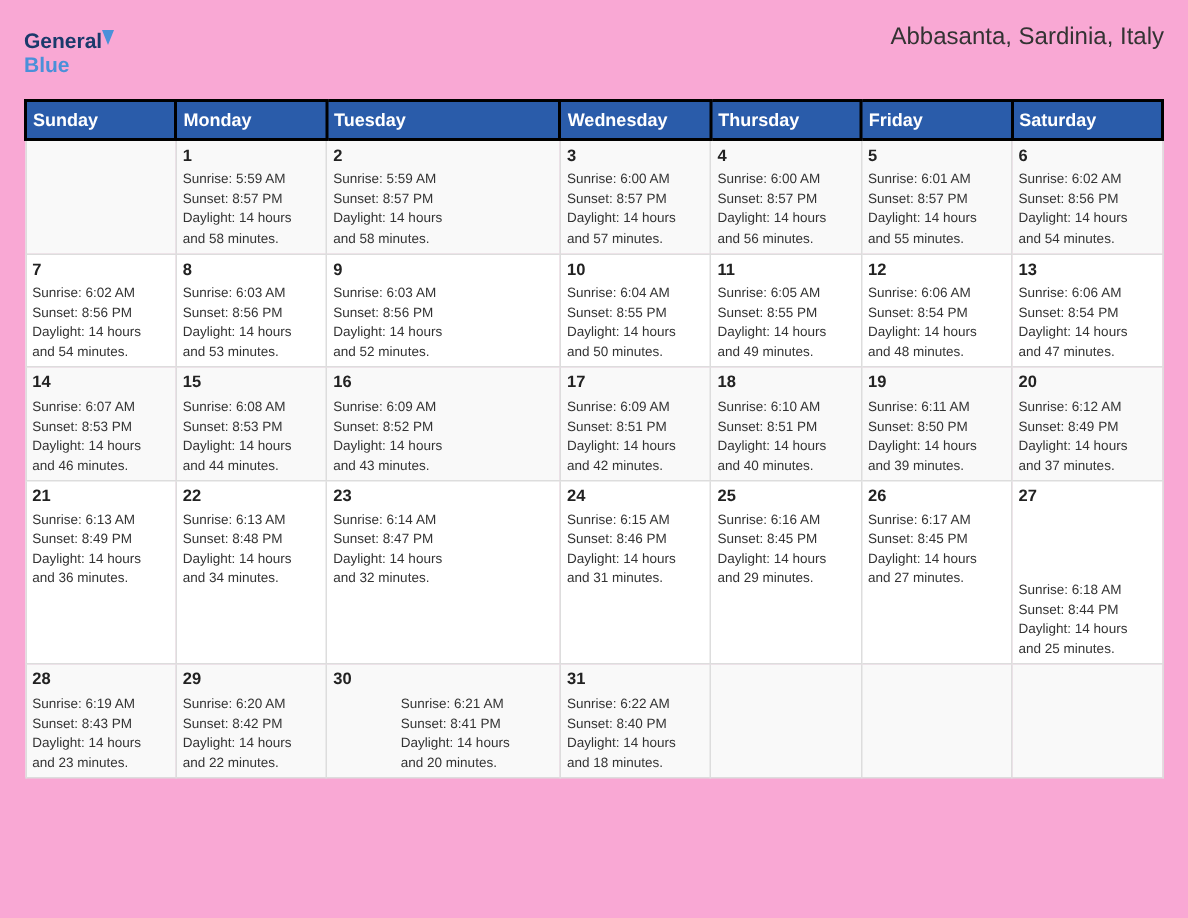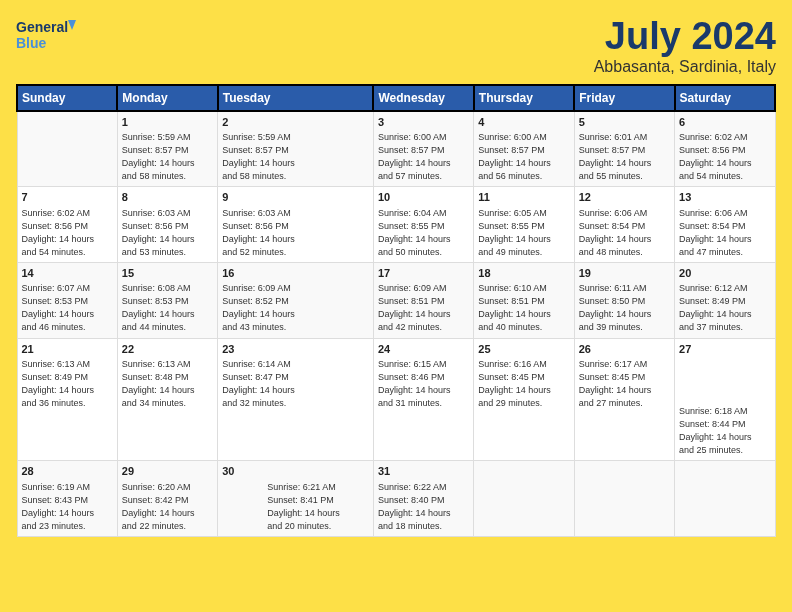--- a/index.html
+++ b/index.html
@@ -7,21 +7,21 @@
       font-family: Arial, sans-serif;
       background: #fff;
       width: 792px;
       height: 612px;
       overflow: hidden;
     }
     .page {
       width: 792px;
       height: 612px;
       padding: 16px;
-      background: #fde047;
+      background: #f9a8d4;
     }
     .header-row {
       display: flex;
       justify-content: space-between;
       align-items: flex-start;
       margin-bottom: 8px;
     }
     .logo {
       display: flex;
       align-items: center;
@@ -88,21 +88,20 @@
 <div class="page">
   <div class="header-row">
     <div class="logo">
 <svg width="70" height="42" viewBox="0 0 70 42" xmlns="http://www.w3.org/2000/svg">
   <text x="0" y="16" font-size="14" font-weight="bold" font-family="Arial,sans-serif" fill="#1a3a6b">General</text>
   <text x="0" y="32" font-size="14" font-weight="bold" font-family="Arial,sans-serif" fill="#4a90d9">Blue</text>
   <polygon points="52,4 60,4 56,14" fill="#4a90d9"></polygon>
 </svg>
       </div>
     <div class="title-block">
-      <div class="main-title">July 2024</div>
       <div class="subtitle">Abbasanta, Sardinia, Italy</div>
     </div>
   </div>
 
   <table>
     <thead>
       <tr>
         <th>Sunday</th>
         <th>Monday</th>
         <th>Tuesday</th>

